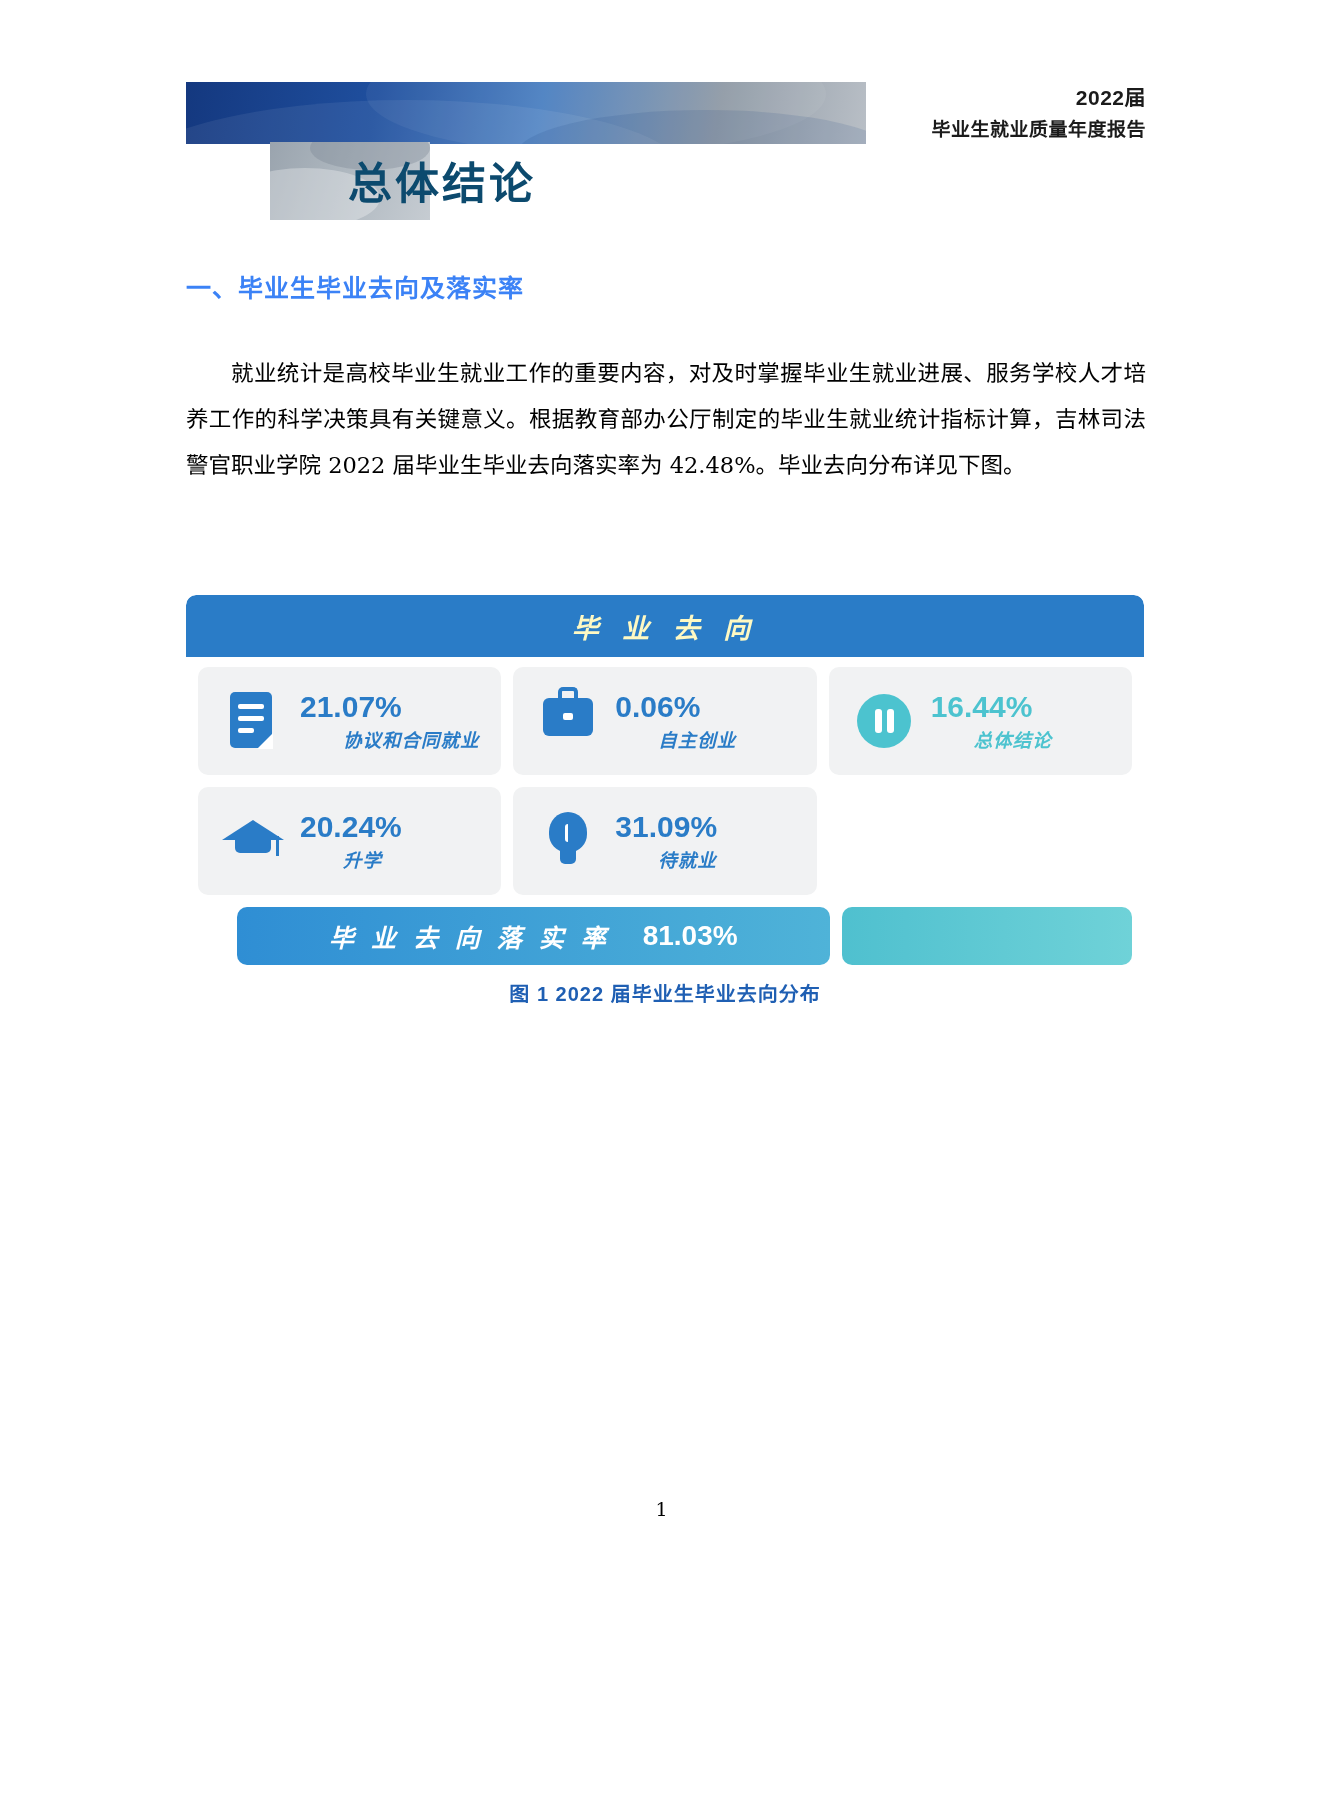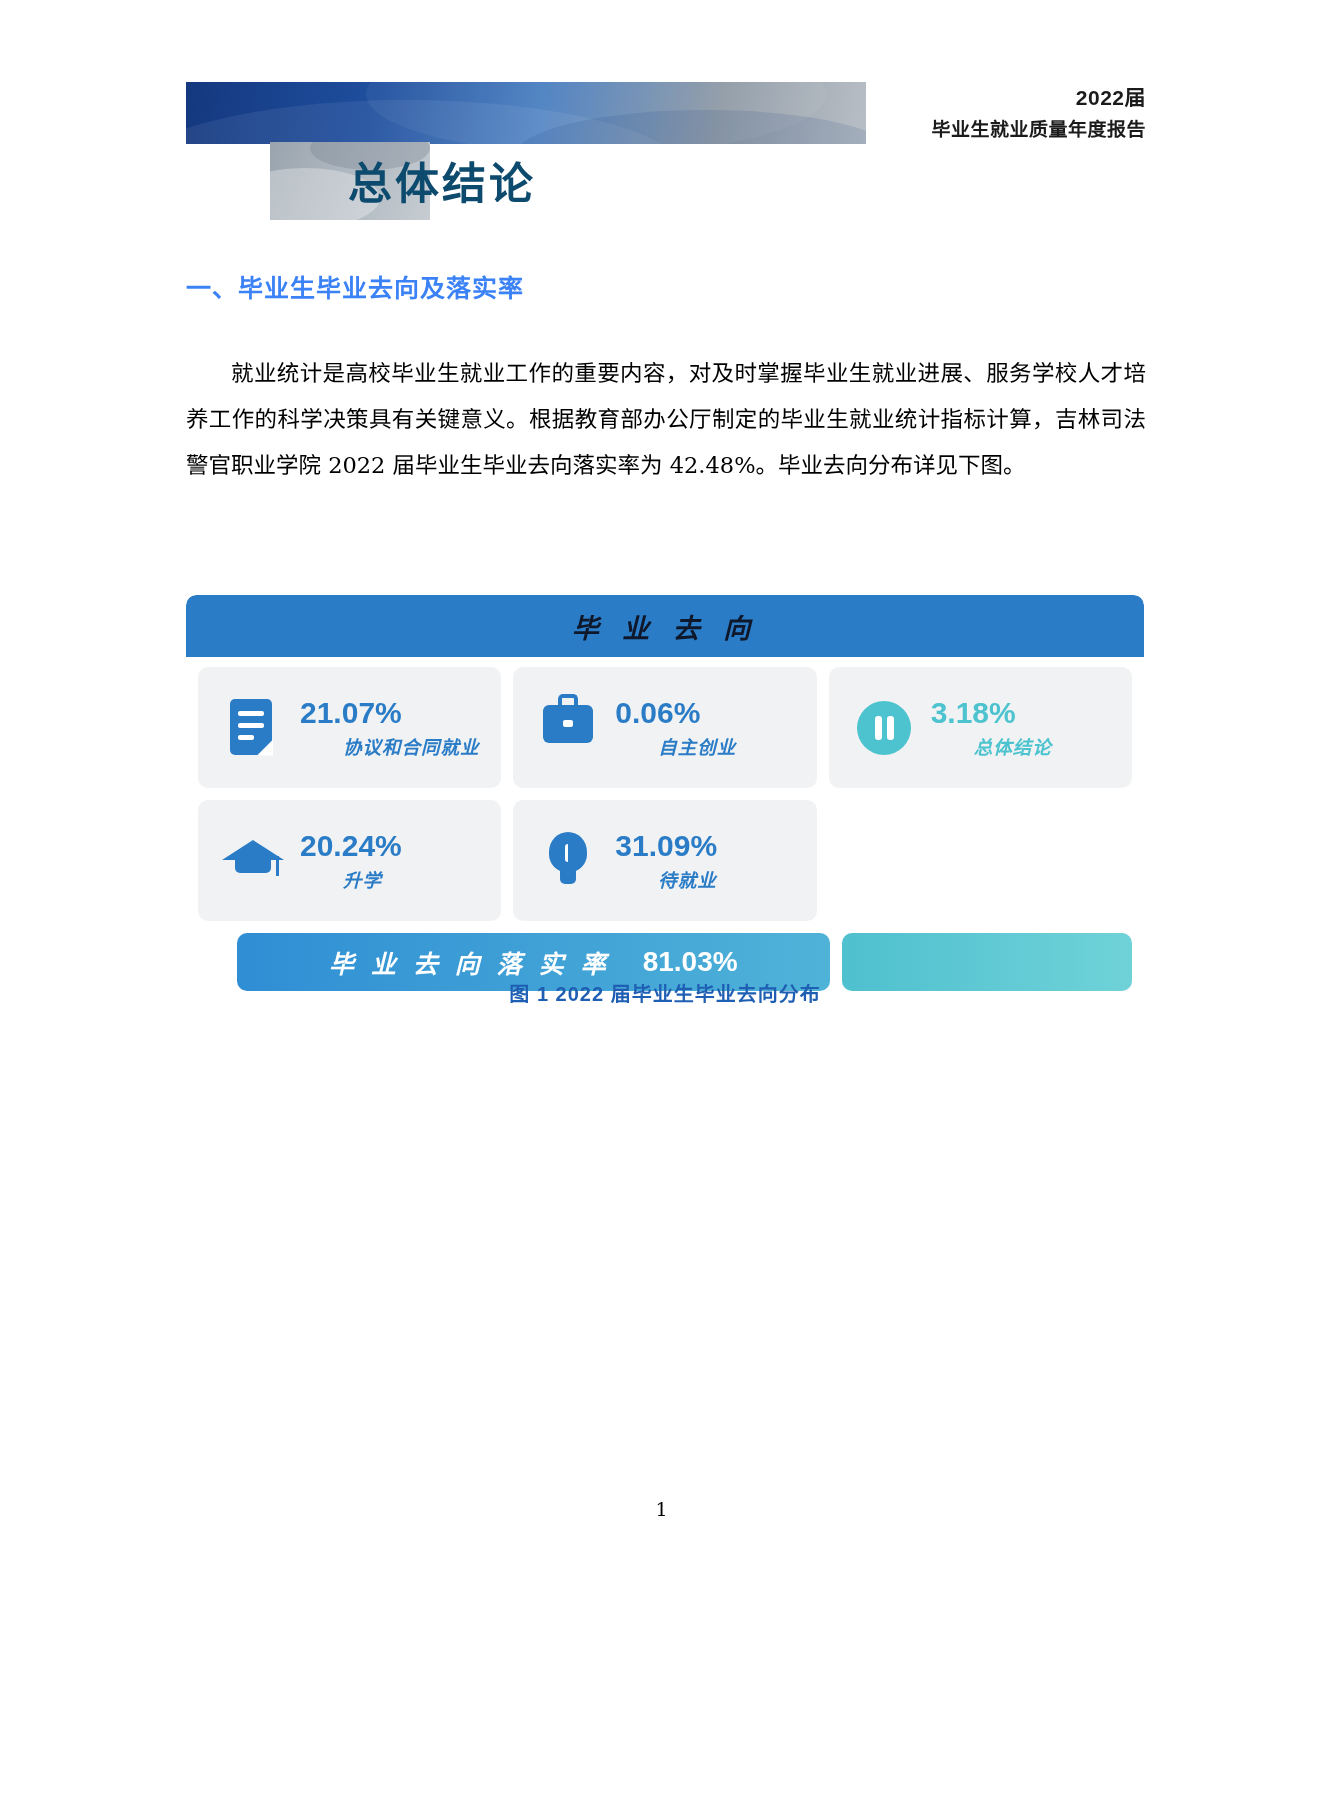--- a/index.html
+++ b/index.html
@@ -149,39 +149,39 @@
     overflow: hidden;
     background: #ffffff;
   }
   .info-head {
     height: 62px;
     background: #2a7cc7;
     border-radius: 10px 10px 0 0;
     display: flex;
     align-items: center;
     justify-content: center;
-    color: #0f172a;
+    color: #fef9c3;
     font-size: 27px;
     font-weight: 700;
     font-style: italic;
     letter-spacing: 8px;
   }
   .info-body {
     background: #ffffff;
     padding: 10px 12px 8px 12px;
   }
   .grid {
     display: grid;
     grid-template-columns: repeat(3, 1fr);
     grid-gap: 12px;
   }
   .tile {
     background: #f1f2f3;
     border-radius: 10px;
-    height: 121px;
+    height: 108px;
     display: flex;
     align-items: center;
     padding-left: 22px;
     box-sizing: border-box;
   }
   .tile .icon {
     width: 66px;
     height: 66px;
     flex: 0 0 66px;
     position: relative;
@@ -453,21 +453,21 @@
         </div>
 
         <div class="tile c-teal">
           <div class="icon">
             <div class="ic-pause">
               <div class="bar b1"></div>
                 <div class="bar b2"></div>
             </div>
           </div>
           <div class="txt">
-            <div class="value">3.18%</div>
+            <div class="value">16.44%</div>
             <div class="label">总体结论</div>
           </div>
         </div>
 
         <div class="tile c-blue">
           <div class="icon">
             <div class="ic-cap">
               <div class="top"></div>
                 <div class="base"></div>
                 <div class="tassel"></div>

